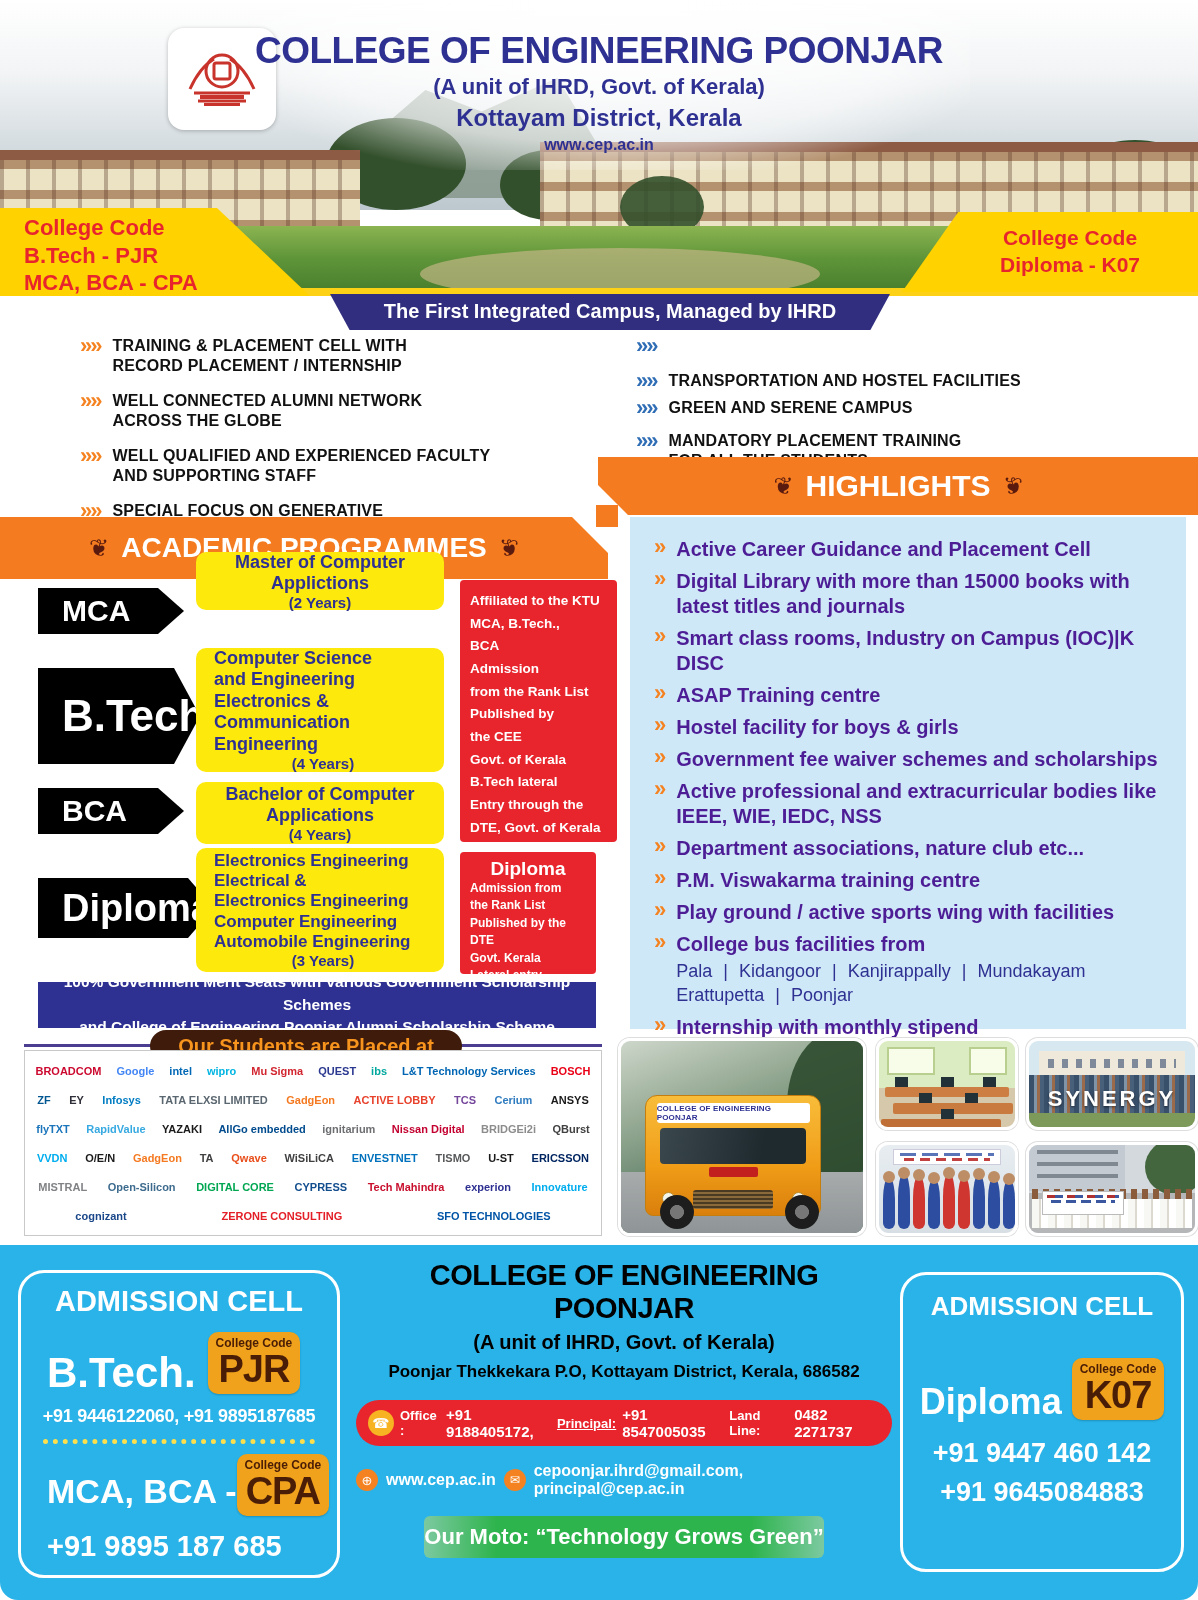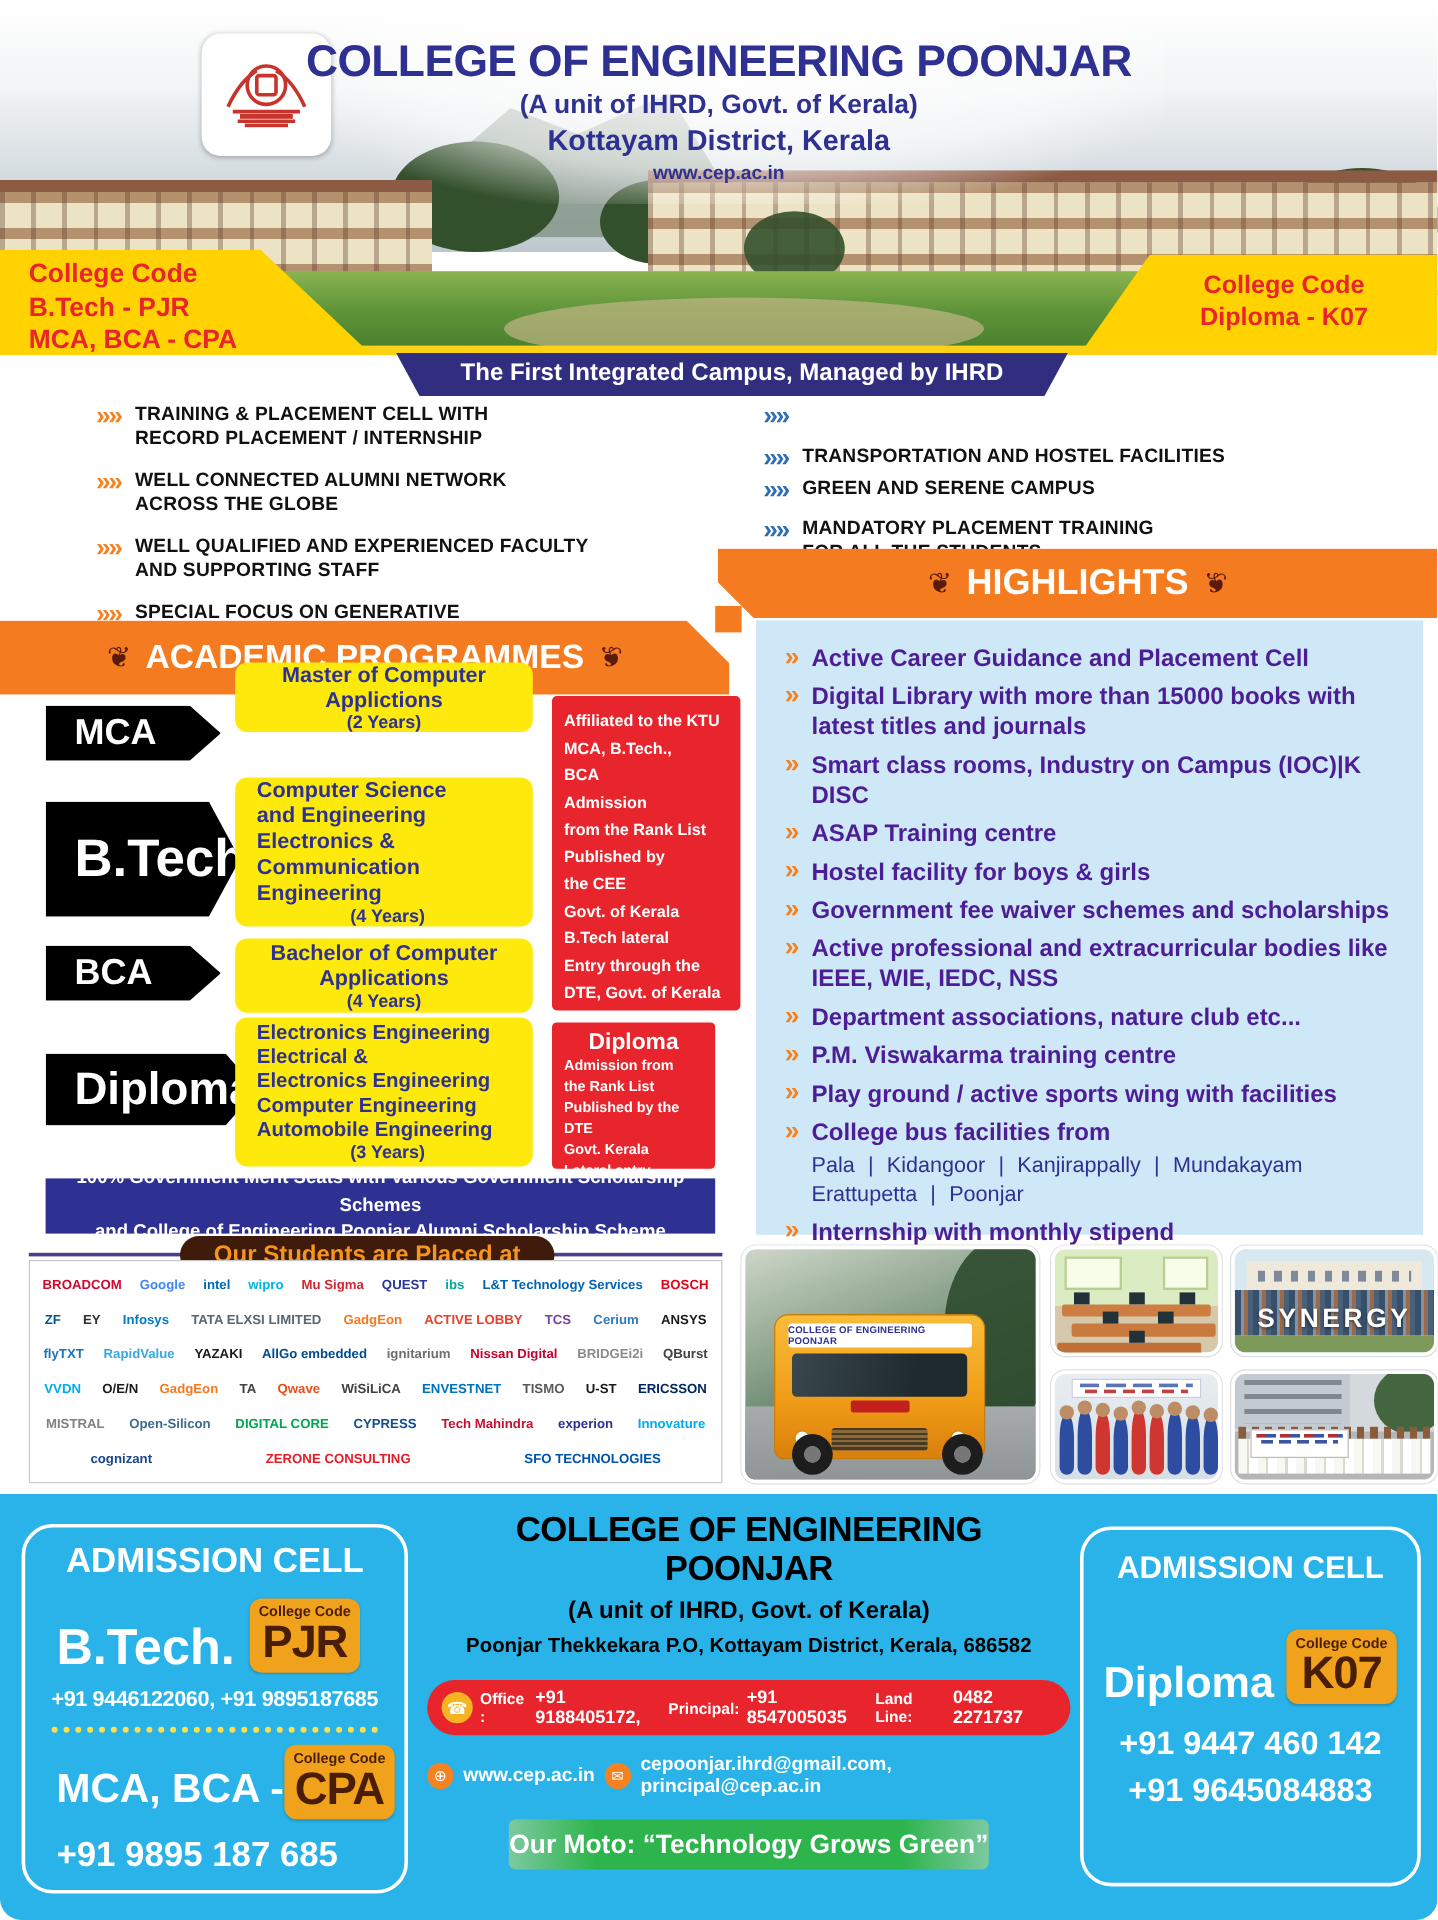--- a/index.html
+++ b/index.html
@@ -464,21 +464,21 @@
 
     <div class="abs" style="left:356px;top:14px;width:536px;">
       <div style="text-align:center;color:#000;font-weight:800;font-size:29px;letter-spacing:-.5px;">COLLEGE OF ENGINEERING POONJAR</div>
       <div style="text-align:center;color:#000;font-weight:800;font-size:20px;margin-top:6px;">(A unit of IHRD, Govt. of Kerala)</div>
       <div style="text-align:center;color:#000;font-weight:800;font-size:17px;margin-top:8px;">Poonjar Thekkekara P.O, Kottayam District, Kerala, 686582</div>
 
       <div class="red-pill" style="margin-top:18px;height:46px;">
         <span class="ic-circle" style="width:26px;height:26px;background:#f7b322;font-size:14px;">☎</span>
         <span class="wh" style="font-size:13px;">Office :</span>
         <span class="wh" style="font-size:15px;">+91 9188405172,</span>
-        <span class="wh" style="font-size:13px;">Principal:</span>
+        <span class="wh" style="font-size:13px;text-decoration:underline;">Principal:</span>
         <span class="wh" style="font-size:15px;">+91 8547005035</span>
         <span class="wh" style="font-size:13px;">Land Line:</span>
         <span class="wh" style="font-size:15px;">0482 2271737</span>
       </div>
 
       <div style="display:flex;align-items:center;justify-content:center;gap:8px;margin-top:16px;">
         <span class="ic-circle" style="width:22px;height:22px;background:#f58220;font-size:13px;">⊕</span>
         <span class="wh" style="font-size:16px;">www.cep.ac.in</span>
         <span class="ic-circle" style="width:22px;height:22px;background:#f58220;font-size:12px;">✉</span>
         <span class="wh" style="font-size:16px;">cepoonjar.ihrd@gmail.com, principal@cep.ac.in</span>

